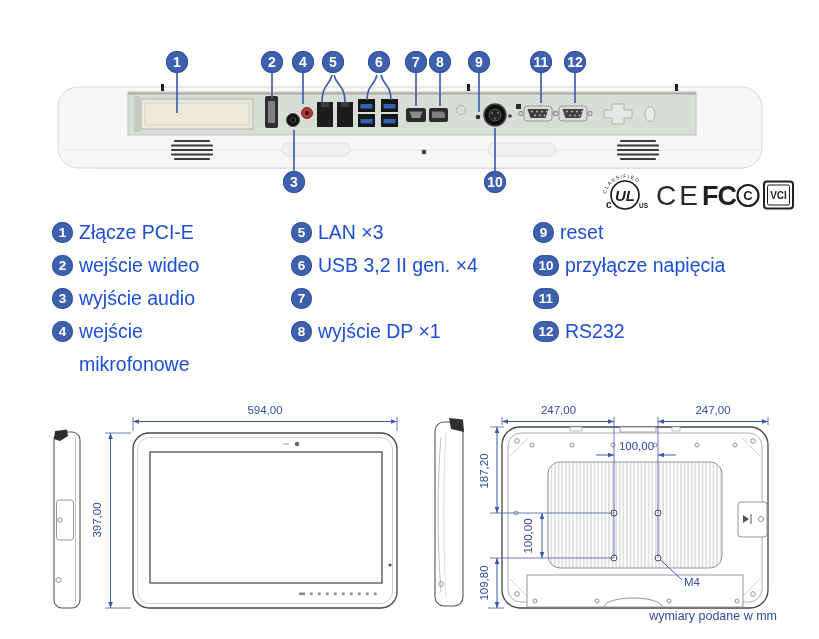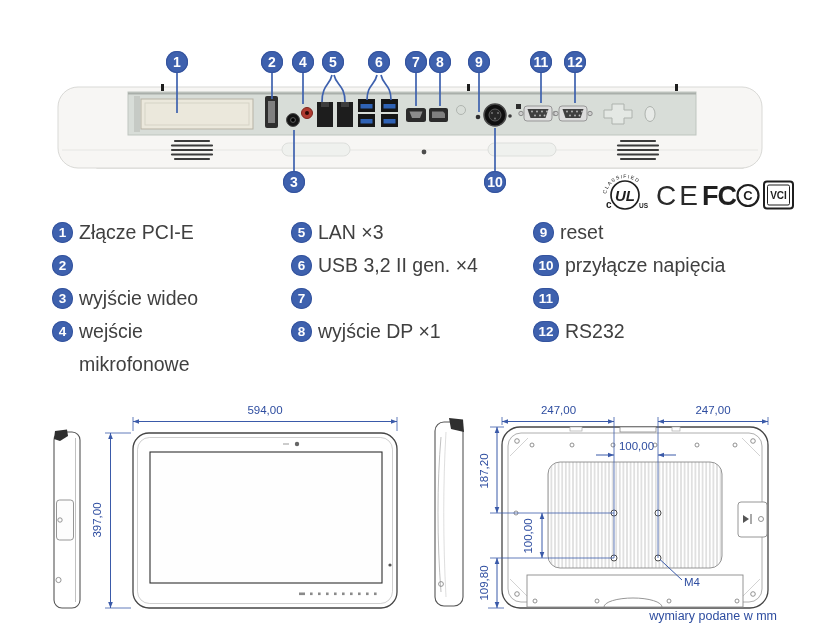--- a/index.html
+++ b/index.html
@@ -16,21 +16,21 @@
 
   
   .legend-col{position:absolute;top:216px;display:flex;flex-direction:column;}
   .legend-item{display:flex;align-items:flex-start;min-height:33px;}
   .badge{flex:0 0 auto;min-width:21px;height:21px;border-radius:11px;
          background:#3e61ae;box-shadow:inset 0 0 0 1px #35549e;
          color:#fff;font-size:13.5px;font-weight:700;
          display:flex;align-items:center;justify-content:center;
          margin-top:6px;margin-right:6px;padding:0 1px;box-sizing:border-box;}
   .badge.two{min-width:26px;}
-  .legend-label{font-size:19.5px;line-height:33px;color:#404040;white-space:pre-line;}
+  .legend-label{font-size:19.5px;line-height:33px;color:#1d4ed8;white-space:pre-line;}
   .col1 .legend-label{max-width:140px;}
 
   .dim{fill:#2e4da0;font-size:11.5px;}
   .note{fill:#2e4da0;font-size:12.5px;}
 </style>
 </head>
 <body>
 
 <div class="stage">
 
@@ -215,24 +215,25 @@
   </svg>
 
   <div>
     <div class="legend-col col1" style="left:52px">
       <div class="legend-item">
         <span class="badge">1</span>
         <span class="legend-label">Złącze PCI-E</span>
       </div>
       <div class="legend-item">
         <span class="badge">2</span>
+        <span class="legend-label">wejście wideo</span>
       </div>
       <div class="legend-item">
         <span class="badge">3</span>
-        <span class="legend-label">wyjście wideo</span>
+        <span class="legend-label">wyjście audio</span>
       </div>
       <div class="legend-item">
         <span class="badge">4</span>
         <span class="legend-label">wejście mikrofonowe</span>
       </div>
     </div>
     <div class="legend-col" style="left:291px">
       <div class="legend-item">
         <span class="badge">5</span>
         <span class="legend-label">LAN ×3</span>

